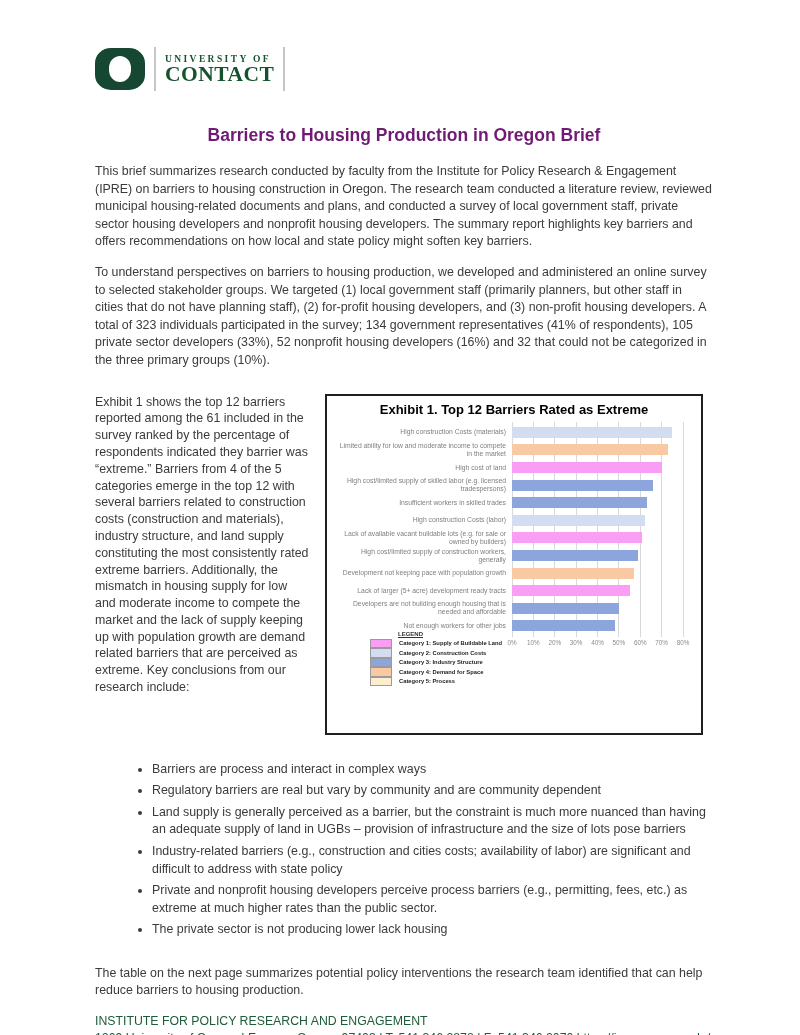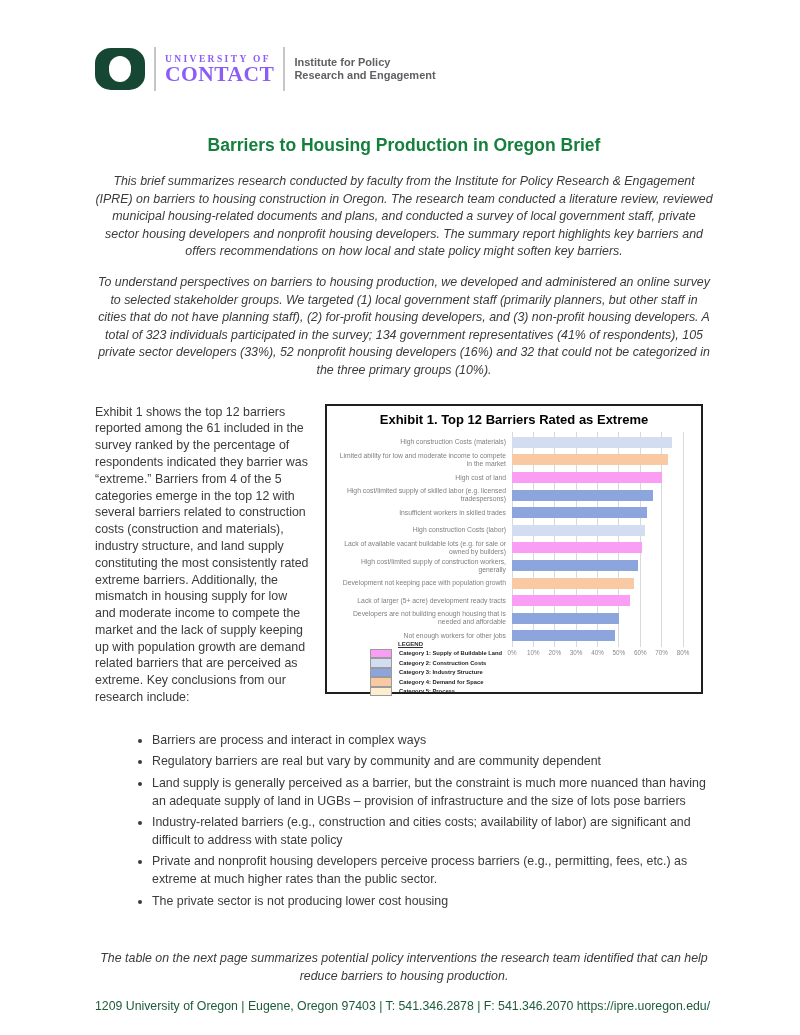--- a/index.html
+++ b/index.html
@@ -6,49 +6,49 @@
   .page {
     width:800px; height:1035px; background:#ffffff; position:relative;
     font-family:"Liberation Sans", sans-serif; color:#3b3b3b; overflow:hidden;
   }
   .content { padding:45px 87px 0 95px; }
 
   
   .logo-row { display:flex; align-items:center; height:48px; }
   .logo-o { width:50px; height:42px; color:var(--uo-green,#154733); }
   .logo-sep { width:2px; height:44px; background:#c6c6c6; margin:0 9px; }
-  .wordmark { font-family:"Liberation Serif", serif; color:#8b5cf6; }
+  .wordmark { font-family:"Liberation Serif", serif; color:#14532d; }
   .wm-small { font-size:9.5px; letter-spacing:2.4px; font-weight:bold; }
   .wm-large { font-size:21.5px; letter-spacing:0.5px; line-height:20px; font-weight:bold; }
   .institute { color:#5e6063; font-weight:bold; font-size:11px; line-height:13.5px; }
 
   
-  .doc-title { text-align:center; font-size:17.5px; font-weight:bold; color:#15803d; margin-top:42px; }
-  .para { font-size:12.4px; line-height:17.6px; margin-top:16px; text-align:center;font-style:italic; }
+  .doc-title { text-align:center; font-size:17.5px; font-weight:bold; color:#701a75; margin-top:32px; }
+  .para { font-size:12.4px; line-height:17.6px; margin-top:16px; text-align:left; }
   .twocol { display:flex; margin-top:24px; }
   .leftcol { width:230px; min-width:230px; font-size:12.4px; line-height:16.8px; padding-right:14px; box-sizing:border-box; }
 
   
-  .chartbox { width:378px; height:290px; border:2px solid #1f1f1f; background:#fff; position:relative; box-sizing:border-box; }
+  .chartbox { width:378px; height:341px; border:2px solid #1f1f1f; background:#fff; position:relative; box-sizing:border-box; }
   .chart-title { text-align:center; font-weight:bold; font-size:13px; color:#000; margin-top:6px; }
   .gridline { position:absolute; width:1px; background:#d9d9d9; }
   .bar-label { position:absolute; display:flex; align-items:center; justify-content:flex-end;
                text-align:right; font-size:6.8px; line-height:1.18; color:#7f7f7f; }
   .bar { position:absolute; height:11px; }
   .tick-label { position:absolute; width:26px; text-align:center; font-size:6.3px; color:#8a8a8a; }
   .legend { position:absolute; }
   .legend-title { font-size:6px; font-weight:bold; text-decoration:underline; color:#333; margin-left:28px; margin-bottom:2px; }
   .legend-row { display:flex; align-items:center; height:9.5px; }
   .legend-swatch { width:20px; height:7.5px; border:0.5px solid #9a9a9a; margin-right:7px; }
   .legend-label { font-size:5.8px; font-weight:bold; color:#222; }
 
   
   ul.keylist { margin:26px 0 0 0; padding-left:57px; }
   ul.keylist li { font-size:12.4px; line-height:17.6px; margin-bottom:4px; }
-  .closing { margin-top:40px; }
+  .closing { margin-top:26px; }
   .contact-line { margin-top:16px; font-size:12px; color:#2a2a2a; }
   .contact-line a { color:var(--link-blue,#0563c1); text-decoration:underline; }
   .footer-green { margin-top:13px; color:var(--footer-green,#1e5b38); font-size:12.3px; line-height:17px; }
 </style>
 </head>
 <body>
 
 <div class="page">
   <div class="content">
 
@@ -56,24 +56,20 @@
       <svg class="logo-o" viewBox="0 0 50 42">
         <rect x="0" y="0" width="50" height="42" rx="16" ry="15" fill="currentColor"></rect>
         <rect x="14" y="8" width="22" height="26" rx="11" ry="12" fill="#ffffff"></rect>
       </svg>
       <div class="logo-sep"></div>
       <div class="wordmark">
         <div class="wm-small">UNIVERSITY OF</div>
         <div class="wm-large">CONTACT</div>
       </div>
       <div class="logo-sep"></div>
-      <div class="institute">
-        <div>Institute for Policy</div>
-        <div>Research and Engagement</div>
-      </div>
     </div>
 
     <div class="doc-title">Barriers to Housing Production in Oregon Brief</div>
 
     <p class="para" style="margin-top:17px;">This brief summarizes research conducted by faculty from the Institute for Policy Research &amp; Engagement (IPRE) on barriers to housing construction in Oregon. The research team conducted a literature review, reviewed municipal housing-related documents and plans, and conducted a survey of local government staff, private sector housing developers and nonprofit housing developers. The summary report highlights key barriers and offers recommendations on how local and state policy might soften key barriers.</p>
     <p class="para" style="margin-top:13px;">To understand perspectives on barriers to housing production, we developed and administered an online survey to selected stakeholder groups. We targeted (1) local government staff (primarily planners, but other staff in cities that do not have planning staff), (2) for-profit housing developers, and (3) non-profit housing developers. A total of 323 individuals participated in the survey; 134 government representatives (41% of respondents), 105 private sector developers (33%), 52 nonprofit housing developers (16%) and 32 that could not be categorized in the three primary groups (10%).</p>
 
     <div class="twocol">
       <div class="leftcol">Exhibit 1 shows the top 12 barriers reported among the 61 included in the survey ranked by the percentage of respondents indicated they barrier was “extreme.” Barriers from 4 of the 5 categories emerge in the top 12 with several barriers related to construction costs (construction and materials), industry structure, and land supply constituting the most consistently rated extreme barriers. Additionally, the mismatch in housing supply for low and moderate income to compete the market and the lack of supply keeping up with population growth are demand related barriers that are perceived as extreme.  Key conclusions from our research include:</div>
       <div class="chartbox" id="chartbox">
@@ -145,24 +141,25 @@
           </div>
         </div>
     </div>
 
     <ul class="keylist">
       <li>Barriers are process and interact in complex ways</li>
       <li>Regulatory barriers are real but vary by community and are community dependent</li>
       <li>Land supply is generally perceived as a barrier, but the constraint is much more nuanced than having an adequate supply of land in UGBs – provision of infrastructure and the size of lots pose barriers</li>
       <li>Industry-related barriers (e.g., construction and cities costs; availability of labor) are significant and difficult to address with state policy</li>
       <li>Private and nonprofit housing developers perceive process barriers (e.g., permitting, fees, etc.) as extreme at much higher rates than the public sector.</li>
-      <li>The private sector is not producing lower cost housing</li>
+      <li>The private sector is not producing lower lack housing</li>
     </ul>
 
     <p class="para closing">The table on the next page summarizes potential policy interventions the research team identified that can help reduce barriers to housing production.</p>
 
 
     <div class="footer-green">
+      <div>INSTITUTE FOR POLICY RESEARCH AND ENGAGEMENT</div>
       <div>1209 University of Oregon | Eugene, Oregon 97403 | T: 541.346.2878 | F: 541.346.2070  https://ipre.uoregon.edu/</div>
     </div>
 
   </div>
 </div>
 
 </body></html>

